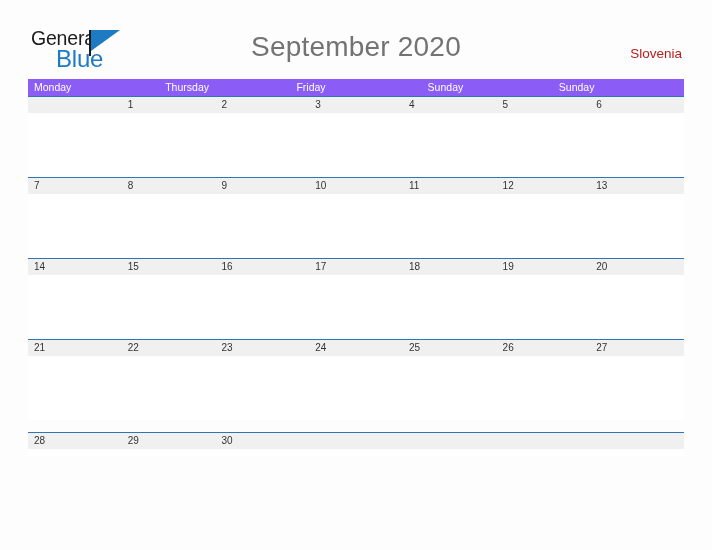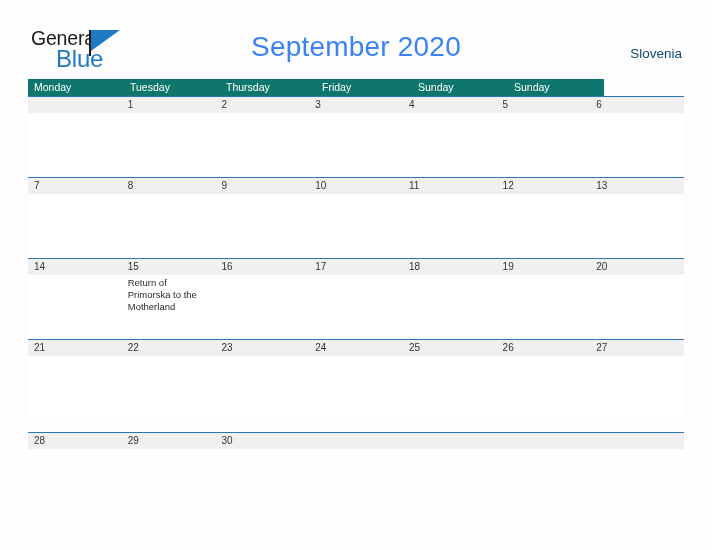--- a/index.html
+++ b/index.html
@@ -83,46 +83,46 @@
   }
 
   .cal-title {
     position: absolute;
     left: 0;
     top: 31px;
     width: 712px;
     text-align: center;
     font-size: 28px;
     font-weight: normal;
-    color: #3b82f6;
+    color: #737373;
     letter-spacing: 0.2px;
   }
 
   .region {
     position: absolute;
     right: 30px;
     top: 46px;
     font-size: 13.5px;
-    color: #0c4a6e;
+    color: #b91c1c;
     white-space: nowrap;
   }
 
   
   .calendar {
     position: absolute;
     left: 28px;
     top: 79px;
     width: 656px;
   }
 
   .weekdays {
     display: flex;
-    width: 576px;
+    width: 656px;
     height: 17px;
-    background: #0f766e;
+    background: #8b5cf6;
   }
   .weekday {
     flex: 1 1 0;
     box-sizing: border-box;
     padding-left: 6px;
     font-size: 10.5px;
     line-height: 17px;
     color: #ffffff;
     white-space: nowrap;
     overflow: hidden;
@@ -187,21 +187,20 @@
 
     <div class="cal-title">September 2020</div>
 
     <div class="region">Slovenia</div>
 
   </div>
 
   <div class="calendar">
     <div class="weekdays">
         <div class="weekday">Monday</div>
-        <div class="weekday">Tuesday</div>
         <div class="weekday">Thursday</div>
         <div class="weekday">Friday</div>
         <div class="weekday">Sunday</div>
         <div class="weekday">Sunday</div>
       </div>
     <div>
         <div class="week">
           <div class="day">
             <div class="day-number-band"></div>
           </div>
@@ -246,23 +245,20 @@
           <div class="day">
             <div class="day-number-band">13</div>
           </div>
         </div>
         <div class="week">
           <div class="day">
             <div class="day-number-band">14</div>
           </div>
           <div class="day">
             <div class="day-number-band">15</div>
-            <div class="day-events">
-              <div class="event">Return of Primorska to the Motherland</div>
-            </div>
           </div>
           <div class="day">
             <div class="day-number-band">16</div>
           </div>
           <div class="day">
             <div class="day-number-band">17</div>
           </div>
           <div class="day">
             <div class="day-number-band">18</div>
           </div>

